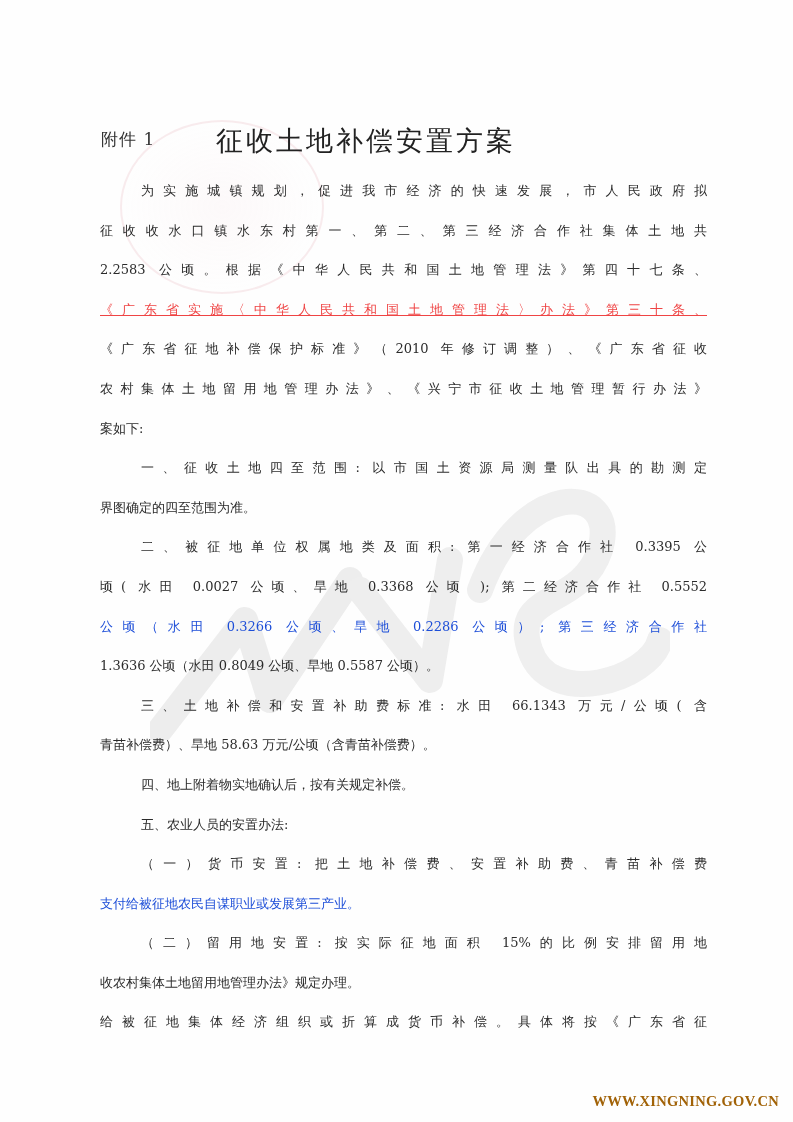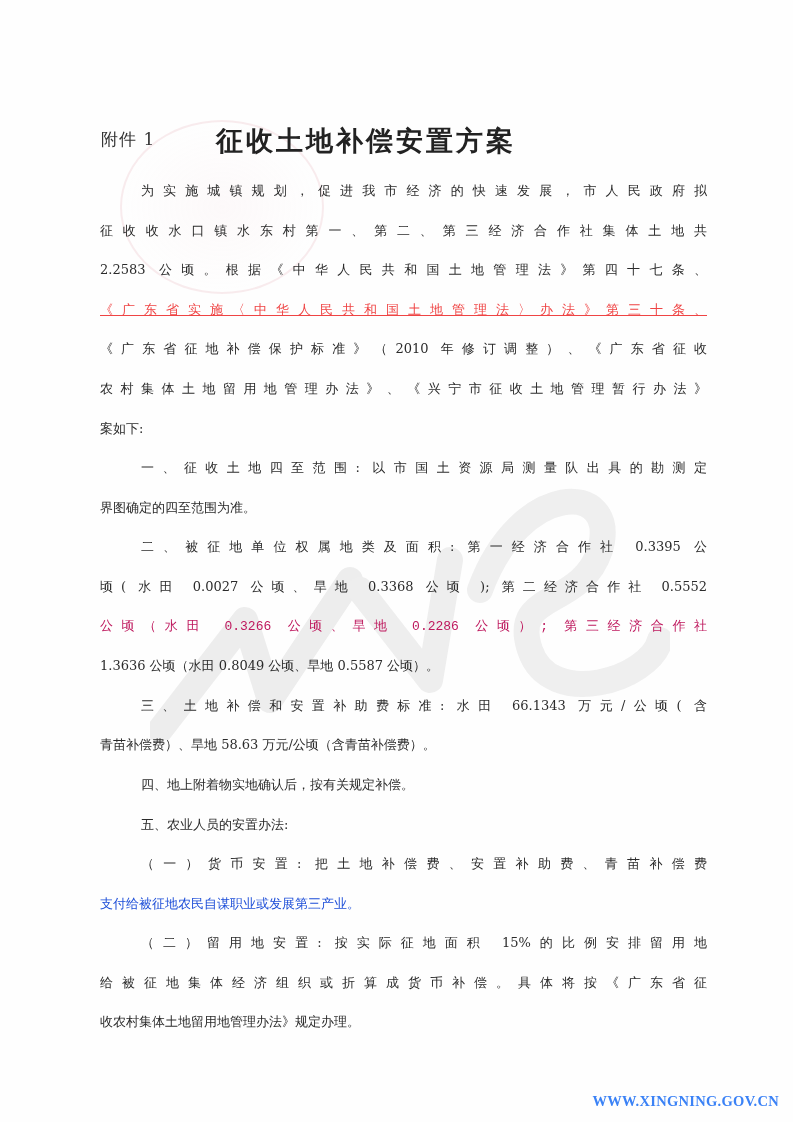--- a/index.html
+++ b/index.html
@@ -43,21 +43,21 @@
       letter-spacing: 1px;
       color: #333;
       margin-top: 36px;
     }
     .title {
       position: absolute;
       left: 0; top: 123px;
       width: 732px;
       text-align: center;
       font-size: 27px;
-      font-weight: bold;
+      font-weight: normal;
       letter-spacing: 3px;
       color: #222;
     }
     .body-text {
       position: absolute;
       left: 100px;
       top: 171px;
       width: 607px;
     }
     .line {
@@ -103,27 +103,27 @@
       <div class="line" style="color: rgb(43, 43, 43);">征收收水口镇水东村第一、第二、第三经济合作社集体土地共</div>
       <div class="line" style="color: rgb(43, 43, 43);">2.2583 公顷。根据《中华人民共和国土地管理法》第四十七条、</div>
       <div class="line" style="color: #ef4444; text-decoration: underline;">《广东省实施〈中华人民共和国土地管理法〉办法》第三十条、</div>
       <div class="line" style="color: rgb(43, 43, 43);">《广东省征地补偿保护标准》（2010 年修订调整）、《广东省征收</div>
       <div class="line" style="color: rgb(43, 43, 43);">农村集体土地留用地管理办法》、《兴宁市征收土地管理暂行办法》</div>
       <div class="line last" style="color: rgb(43, 43, 43);">案如下:</div>
       <div class="line indent" style="color: rgb(43, 43, 43);">一、征收土地四至范围: 以市国土资源局测量队出具的勘测定</div>
       <div class="line last" style="color: rgb(43, 43, 43);">界图确定的四至范围为准。</div>
       <div class="line indent" style="color: rgb(43, 43, 43);">二、被征地单位权属地类及面积: 第一经济合作社 0.3395 公</div>
       <div class="line" style="color: rgb(43, 43, 43);">顷( 水田 0.0027 公顷、旱地 0.3368 公顷 ); 第二经济合作社 0.5552</div>
-      <div class="line" style="color: #be185d; font-family: Liberation Mono, monospace;">公顷（水田 0.3266 公顷、旱地 0.2286 公顷）; 第三经济合作社</div>
+      <div class="line" style="color: #1d4ed8;">公顷（水田 0.3266 公顷、旱地 0.2286 公顷）; 第三经济合作社</div>
       <div class="line last" style="color: rgb(43, 43, 43);">1.3636 公顷（水田 0.8049 公顷、旱地 0.5587 公顷）。</div>
       <div class="line indent" style="color: rgb(43, 43, 43);">三、土地补偿和安置补助费标准: 水田 66.1343 万元/公顷( 含</div>
       <div class="line last" style="color: rgb(43, 43, 43);">青苗补偿费）、旱地 58.63 万元/公顷（含青苗补偿费）。</div>
       <div class="line indent last" style="color: rgb(43, 43, 43);">四、地上附着物实地确认后，按有关规定补偿。</div>
       <div class="line indent last" style="color: rgb(43, 43, 43);">五、农业人员的安置办法:</div>
       <div class="line indent" style="color: rgb(43, 43, 43);">（一）货币安置: 把土地补偿费、安置补助费、青苗补偿费</div>
       <div class="line last" style="color: #1d4ed8;">支付给被征地农民自谋职业或发展第三产业。</div>
       <div class="line indent" style="color: rgb(43, 43, 43);">（二）留用地安置: 按实际征地面积 15%的比例安排留用地</div>
+      <div class="line last" style="color: rgb(43, 43, 43);">收农村集体土地留用地管理办法》规定办理。</div>
       <div class="line" style="color: rgb(43, 43, 43);">给被征地集体经济组织或折算成货币补偿。具体将按《广东省征</div>
-      <div class="line last" style="color: rgb(43, 43, 43);">收农村集体土地留用地管理办法》规定办理。</div>
     </div>
 
-  <div class="footer-url" style="color: #3b82f6;">WWW.XINGNING.GOV.CN</div>
+  <div class="footer-url" style="color: #a16207;">WWW.XINGNING.GOV.CN</div>
 </div>
 
 </body></html>

